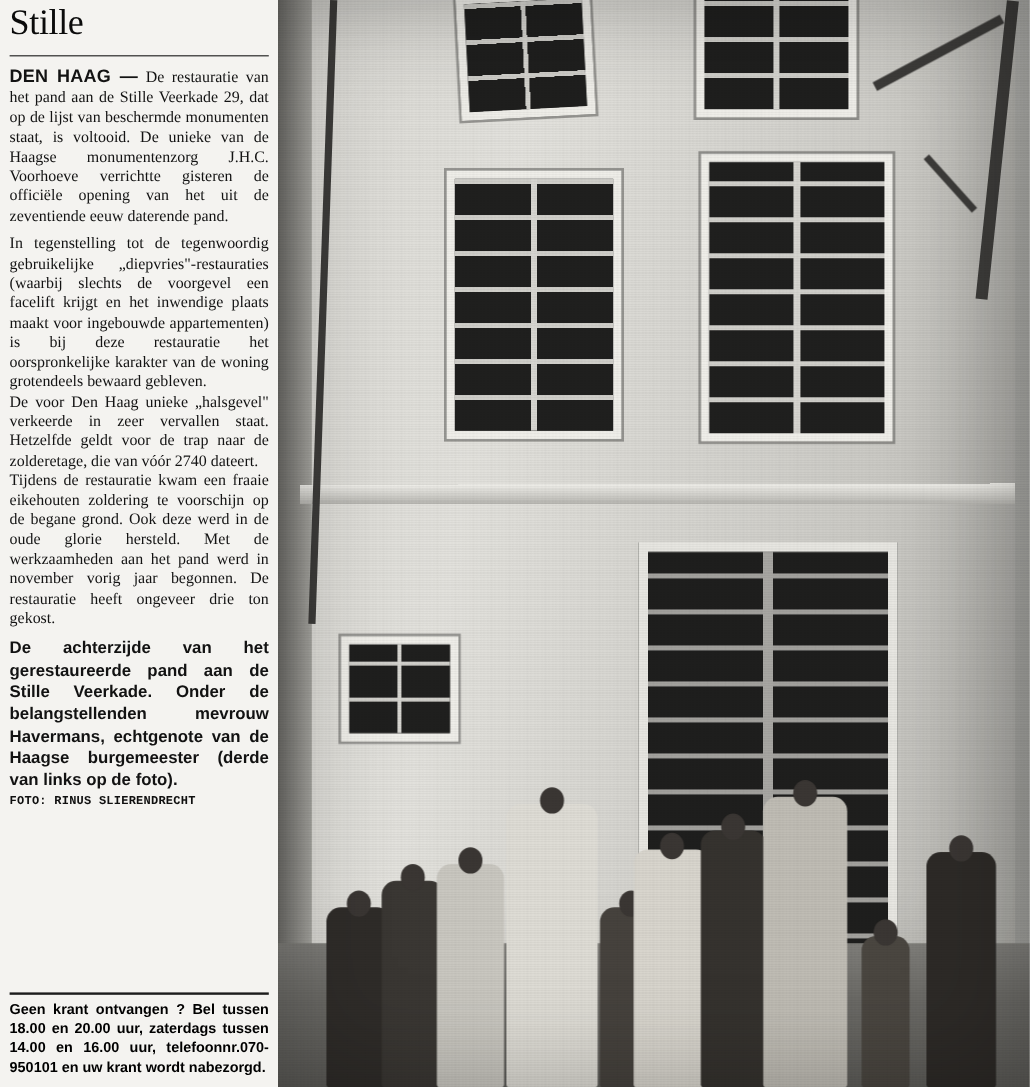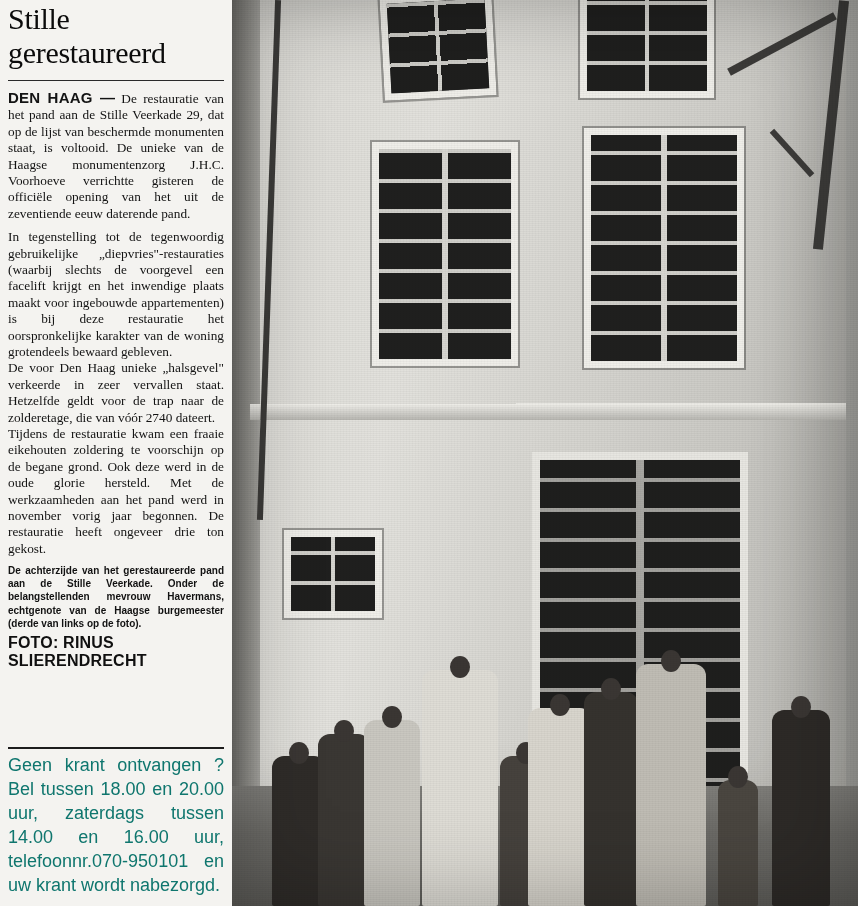--- a/index.html
+++ b/index.html
@@ -57,52 +57,52 @@
   .body-text p { margin: 0 0 0.0em 0; }
   .lead-label {
     font-family: "Liberation Sans", sans-serif;
     font-size: 15px;
     font-weight: 700;
     letter-spacing: 0.2px;
   }
   .para-gap { height: 7px; }
   .bold-block {
     font-family: "Liberation Sans", sans-serif;
-    font-size: 10px;
+    font-size: 14px;
     line-height: 1.31;
     font-weight: 700;
     text-align: justify;
     color: #121212;
     margin: 0;
   }
   .credit {
-    font-family: Liberation Sans, sans-serif;
-    font-size: 16px;
+    font-family: Liberation Mono, monospace;
+    font-size: 10px;
     font-weight: 700;
     letter-spacing: 0.2px;
     margin-top: 4px;
   }
   .footer-box {
     position: absolute;
     left: 8px;
     right: 8px;
     bottom: 8px;
   }
   .footer-rule {
     border: none;
     border-top: 2px solid #1c1c1c;
     margin: 0 0 5px 0;
   }
   .footer-text {
     font-family: "Liberation Sans", sans-serif;
-    font-size: 18px;
+    font-size: 12px;
     line-height: 1.33;
-    font-weight: 400;
+    font-weight: 700;
     text-align: justify;
-    color: #0f766e;
+    color: #000000;
   }
   
   .photo {
     position: absolute;
     left: 232px;
     top: 0;
     width: 626px;
     height: 906px;
     overflow: hidden;
     background: #8d8d8a;
@@ -205,21 +205,20 @@
 </style>
 </head>
 <body>
 
 <div class="page">
 
   <div class="column">
 
     <div class="headline">
       <div>Stille</div>
-      <div>gerestaureerd</div>
     </div>
 
     <hr class="rule">
 
     <div class="body-text">
       <p><span class="lead-label">DEN HAAG —</span><span> De restauratie van het pand aan de Stille Veerkade 29, dat op de lijst van beschermde monumenten staat, is voltooid. De unieke van de Haagse monumentenzorg J.H.C. Voorhoeve verrichtte gisteren de officiële opening van het uit de zeventiende eeuw daterende pand.</span></p>
       <div class="para-gap"></div>
       <p>In tegenstelling tot de tegenwoordig gebruikelijke „diepvries"-restauraties (waarbij slechts de voorgevel een facelift krijgt en het inwendige plaats maakt voor ingebouwde appartementen) is bij deze restauratie het oorspronkelijke karakter van de woning grotendeels bewaard gebleven.</p>
       <p>De voor Den Haag unieke „halsgevel" verkeerde in zeer vervallen staat. Hetzelfde geldt voor de trap naar de zolderetage, die van vóór 2740 dateert.</p>
       <p>Tijdens de restauratie kwam een fraaie eikehouten zoldering te voorschijn op de begane grond. Ook deze werd in de oude glorie hersteld. Met de werkzaamheden aan het pand werd in november vorig jaar begonnen. De restauratie heeft ongeveer drie ton gekost.</p>

